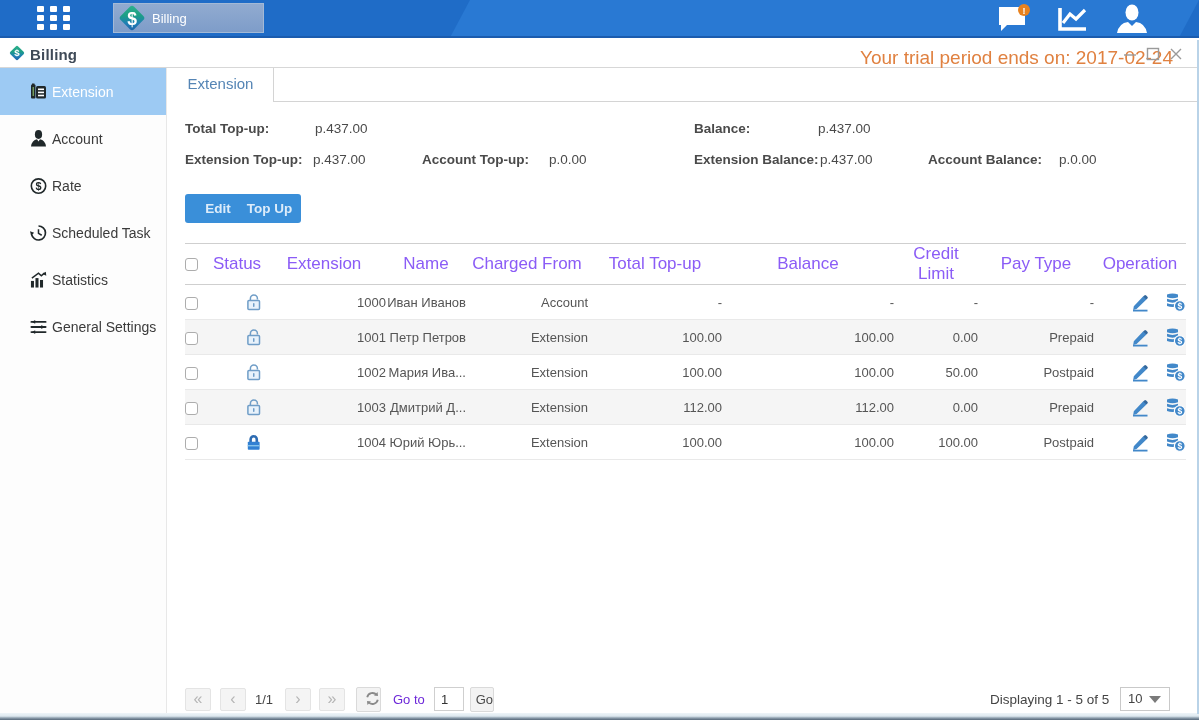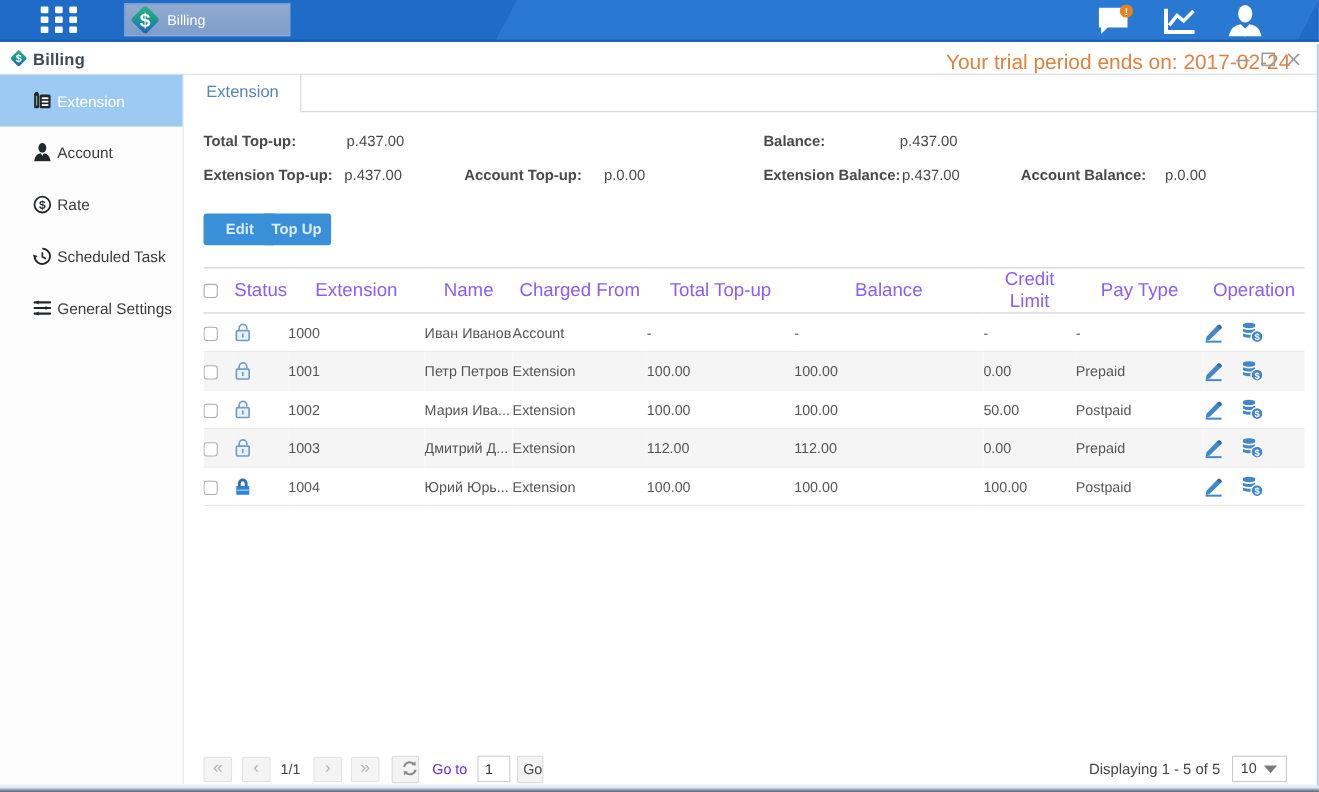--- a/index.html
+++ b/index.html
@@ -36,21 +36,21 @@
 
 .lab { position:absolute; font-size:13.5px; font-weight:bold; color:#4a4a4a; white-space:nowrap; }
 .val { position:absolute; font-size:13.5px; color:#4a4a4a; white-space:nowrap; }
 
 
 .btn { position:absolute; background:#3a8fd9; color:#dcecfa; font-size:13.5px; font-weight:bold; border-radius:3px; text-align:center; line-height:29px; height:29px; }
 
 
 #tbl { position:absolute; left:17px; top:175px; width:1001px; border-collapse:collapse; table-layout:fixed; }
 #tbl th { height:31px; border-top:1px solid #cfcfcf; border-bottom:1px solid #cfcfcf; font-weight:normal; font-size:17px; color:#8b5cf6; }
-#tbl td { height:35px; border-bottom:1px solid #e9e9e9; font-size:13px; color:#555; text-align:left; white-space:nowrap; overflow:hidden; }
+#tbl td { height:35px; border-bottom:1px solid #e9e9e9; font-size:13px; color:#555; text-align:right; white-space:nowrap; overflow:hidden; }
 #tbl tr.alt td { background:#f5f5f5; }
 .cb { width:13px; height:13px; border:1px solid #adadad; border-radius:3px; background:#fff; display:inline-block; vertical-align:middle; }
 
 
 #pager { position:absolute; left:0; top:620px; width:1031px; height:24px; font-size:13px; color:#555; }
 .pbtn { position:absolute; width:26px; height:23px; background:#f4f4f4; border:1px solid #e4e4e4; border-radius:2px; text-align:center; color:#b5b5b5; font-size:16px; line-height:20px; }
 .gobtn { position:absolute; width:25px; height:25px; background:#f3f3f3; border:1px solid #dadada; border-radius:2px; text-align:right; color:#4a4a4a; line-height:23px; }
 
 #footer { position:absolute; left:0; top:713px; width:1199px; height:7px; background:linear-gradient(to bottom,#eef4f8 0%,#dde8ef 45%,#8b9cab 72%,#566879 100%); }
 #rightedge { position:absolute; right:0; top:40px; width:2px; height:674px; background:#b9d3e8; }
@@ -163,20 +163,32 @@
       </div>
   <div class="mitem">
         <span class="ic">
           <svg width="18" height="18" viewBox="0 0 18 18">
             <path d="M9 1.6 a7.4 7.4 0 1 1 -7.3 8.8" fill="none" stroke="#20282a" stroke-width="1.8"></path>
             <path d="M0 7.2 l4.4 1.6 L1.2 12 z" fill="#20282a"></path>
             <path d="M9 5 v4.4 l3.4 2" fill="none" stroke="#20282a" stroke-width="1.6"></path>
           </svg>
         </span>
         <span class="lb">Scheduled Task</span>
+      </div>
+  <div class="mitem">
+        <span class="ic">
+          <svg width="18" height="17" viewBox="0 0 18 17">
+            <rect x="1" y="10" width="3.2" height="7" fill="#20282a"></rect>
+            <rect x="5.8" y="7" width="3.2" height="10" fill="#20282a"></rect>
+            <rect x="10.6" y="9" width="3.2" height="8" fill="#20282a"></rect>
+            <path d="M2 7 L9 1.8 L12 4.5 L15.5 1.5" fill="none" stroke="#20282a" stroke-width="1.6"></path>
+            <path d="M16.8 0.4 l0.4 4.2 l-3.8 -1.8 z" fill="#20282a"></path>
+          </svg>
+        </span>
+        <span class="lb">Statistics</span>
       </div>
   <div class="mitem">
         <span class="ic">
           <svg width="18" height="16" viewBox="0 0 18 16">
             <g stroke="#20282a" stroke-width="2" stroke-linecap="round">
               <path d="M1.5 2.6 h15"></path>
               <path d="M1.5 8 h15"></path>
               <path d="M1.5 13.4 h15"></path>
             </g>
             <path d="M5.5 0.6 l-3.4 2 l3.4 2 z" fill="#20282a"></path>

